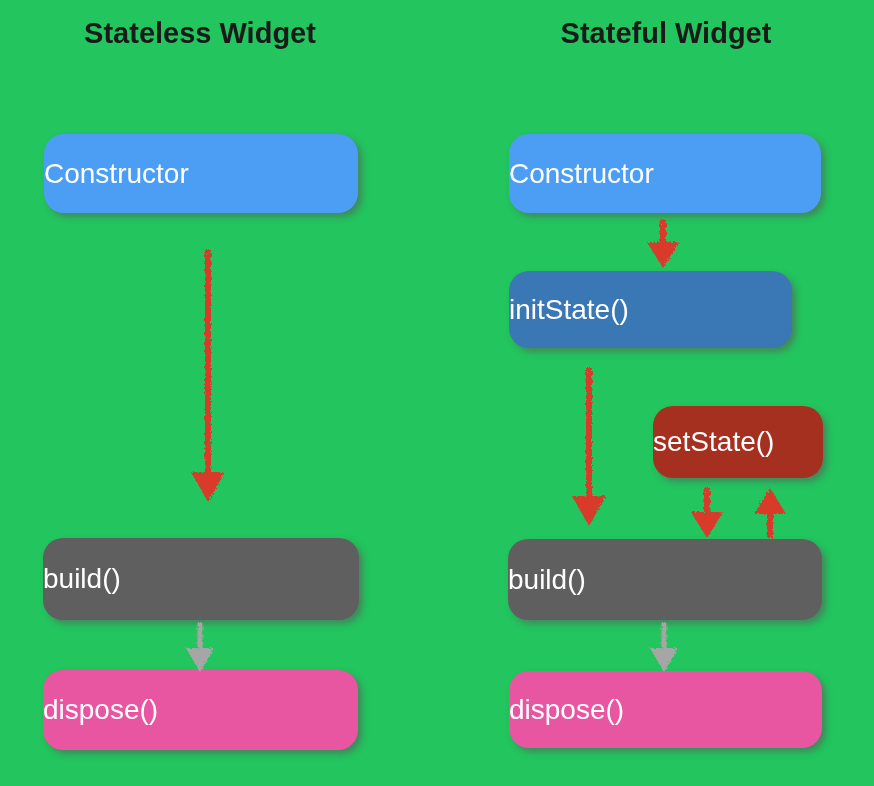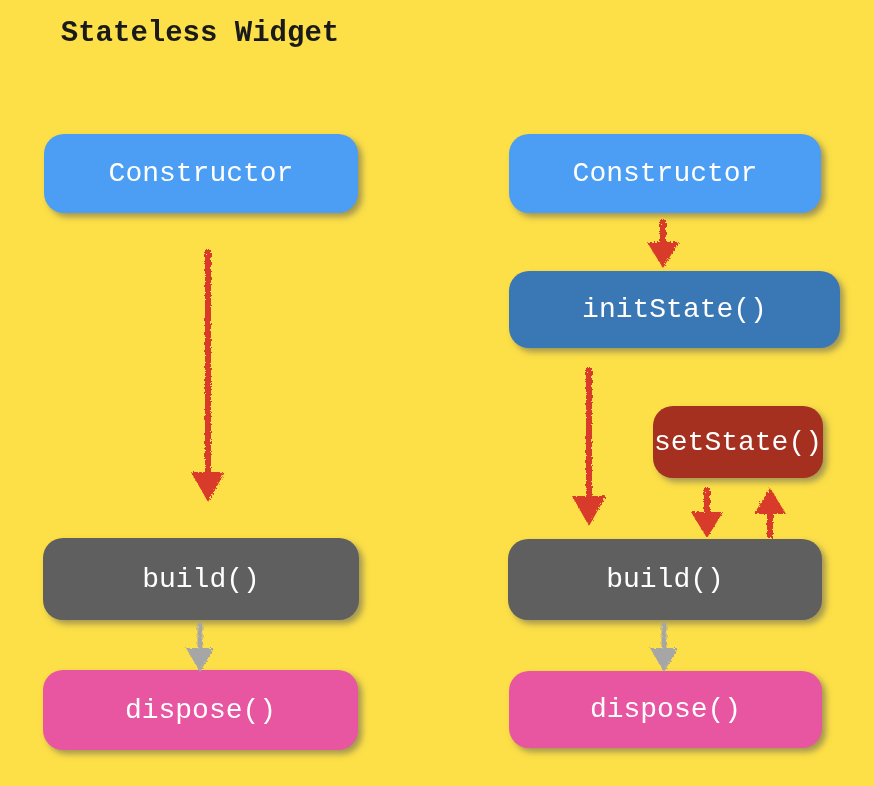--- a/index.html
+++ b/index.html
@@ -1,49 +1,49 @@
 <!DOCTYPE html>
 <html><head>
 <meta charset="utf-8">
 <style>
   html,body{margin:0;padding:0;background:#ffffff;}
   .page{
     position:relative;
     width:874px;height:786px;
-    background:#fde047;
-    font-family:Liberation Mono, monospace;
+    background:#22c55e;
+    font-family:Liberation Sans, sans-serif;
     overflow:hidden;
   }
   .col-title{
     position:absolute;
     top:17px;
     width:320px;
     text-align:center;
     font-size:29px;
     font-weight:700;
     color:#1a1a1a;
     letter-spacing:0px;
   }
   .col-title.left{left:40px;}
   .col-title.right{left:506px;}
   .node{
     position:absolute;
     border-radius:20px;
     display:flex;
     align-items:center;
-    justify-content:center;
+    justify-content:flex-start;
     color:#ffffff;
     font-size:28px;
     box-shadow:4px 4px 6px rgba(90,90,90,0.55);
   }
   .n-ctor-l   {left:44px;  top:134px; width:314px; height:79px; background:#4C9EF5;}
   .n-build-l  {left:43px;  top:538px; width:316px; height:82px; background:#5F5F5F;}
   .n-dispose-l{left:43px;  top:670px; width:315px; height:80px; background:#E855A0;}
   .n-ctor-r   {left:509px; top:134px; width:312px; height:79px; background:#4C9EF5;}
-  .n-init-r   {left:509px; top:271px; width:331px; height:77px; background:#3A77B5;}
+  .n-init-r   {left:509px; top:271px; width:283px; height:77px; background:#3A77B5;}
   .n-set-r    {left:653px; top:406px; width:170px; height:72px; background:#A53020;}
   .n-build-r  {left:508px; top:539px; width:314px; height:81px; background:#5F5F5F;}
   .n-dispose-r{left:509px; top:671px; width:313px; height:77px; background:#E855A0;}
   .arrow{
     position:absolute;
     overflow:visible;
   }
 </style>
 </head>
 <body>
@@ -53,20 +53,21 @@
   <svg width="0" height="0" style="position:absolute" aria-hidden="true">
     <defs>
       <filter id="rough" x="-20%" y="-20%" width="140%" height="140%">
         <feTurbulence type="fractalNoise" baseFrequency="0.55" numOctaves="3" result="n"></feTurbulence>
         <feDisplacementMap in="SourceGraphic" in2="n" scale="4"></feDisplacementMap>
       </filter>
     </defs>
   </svg>
 
   <div class="col-title left">Stateless Widget</div>
+  <div class="col-title right">Stateful Widget</div>
 
   <div class="node n-ctor-l">
     <span>Constructor</span>
   </div>
   <div class="node n-build-l">
     <span>build()</span>
   </div>
   <div class="node n-dispose-l">
     <span>dispose()</span>
   </div>

